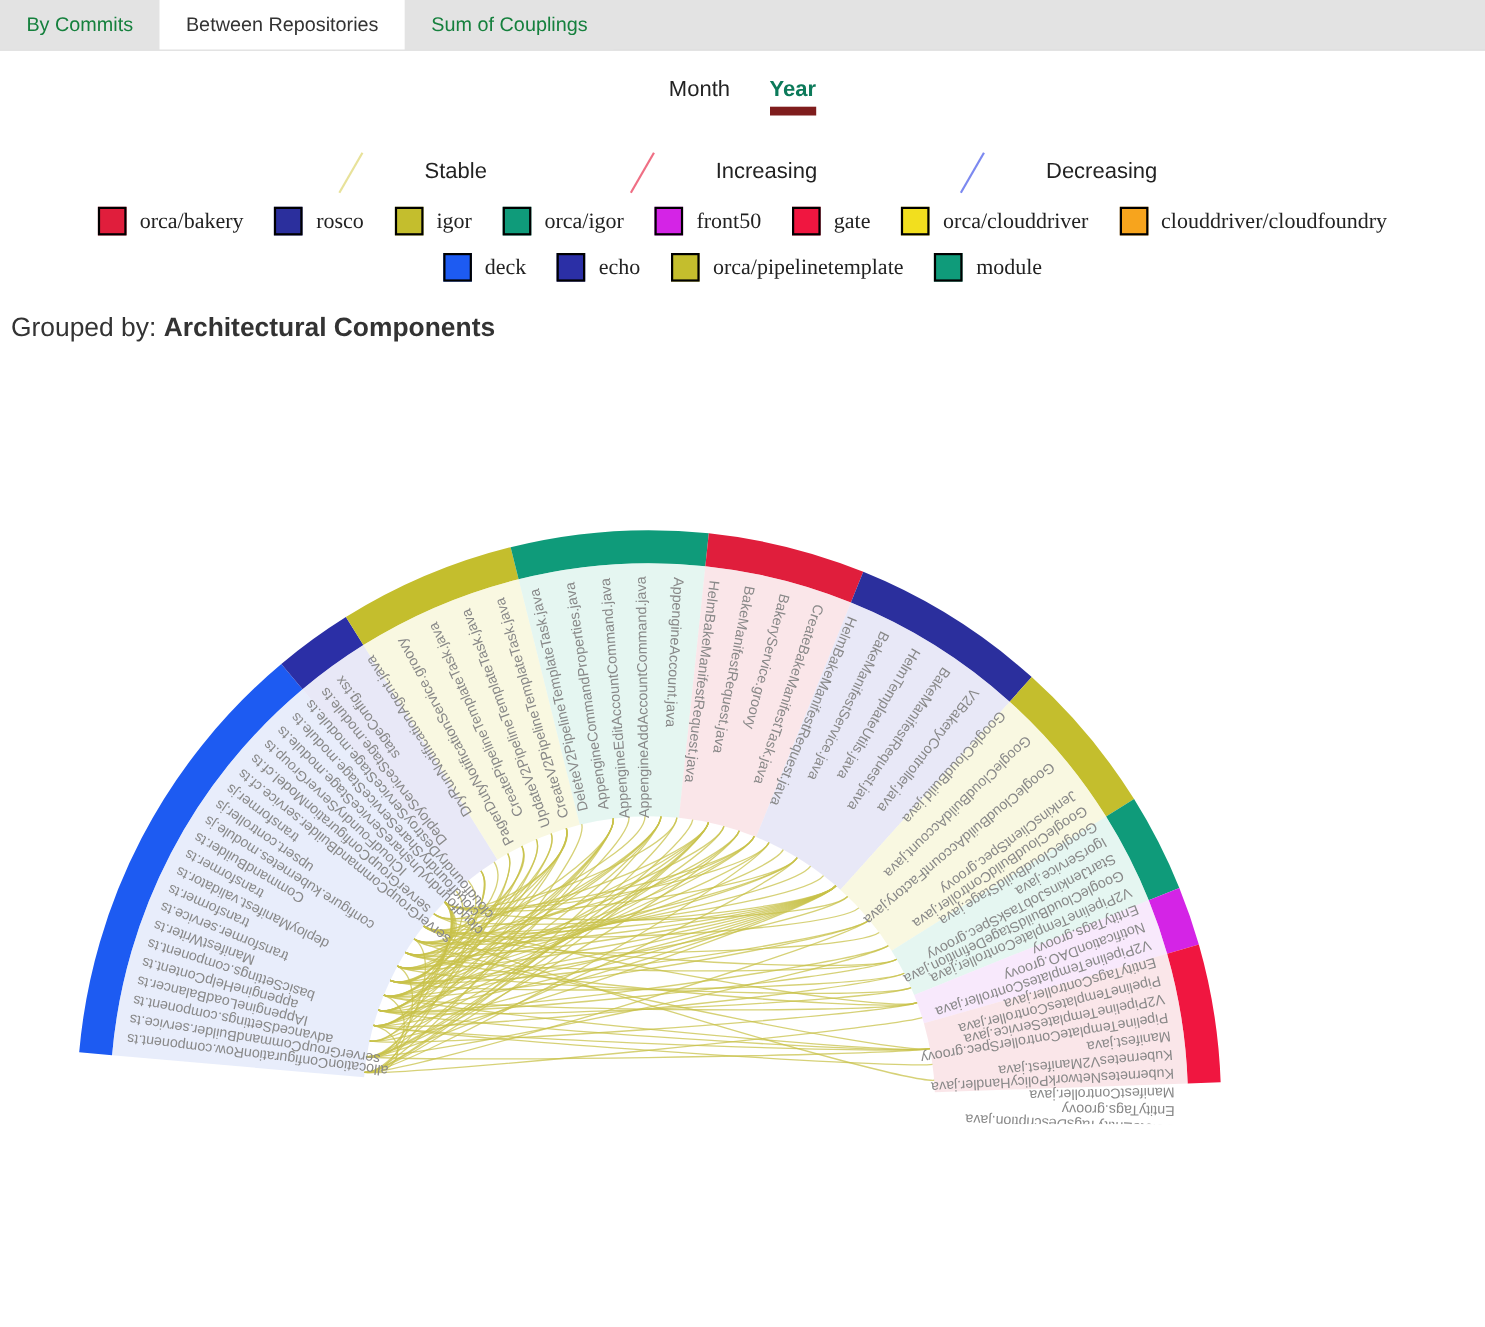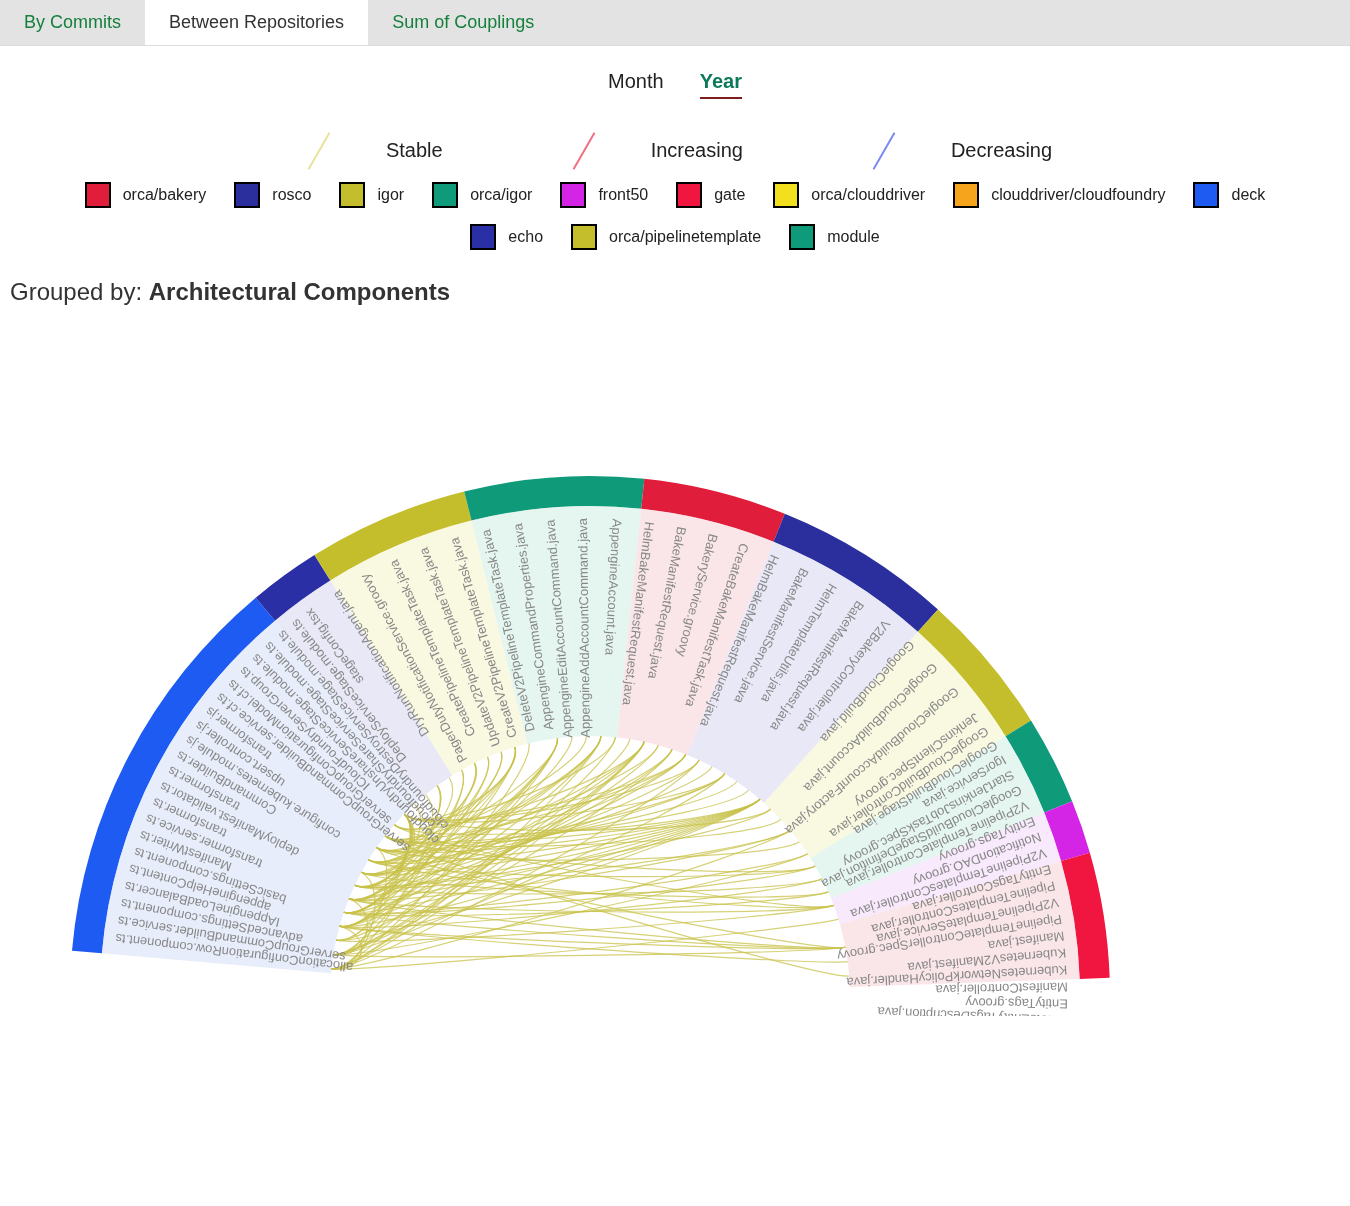--- a/index.html
+++ b/index.html
@@ -34,21 +34,21 @@
     display: flex;
     justify-content: center;
     gap: 36px;
     padding: 24px 0 8px;
     font-size: 20px;
   }
   .subtab { color: #222; cursor: pointer; padding-bottom: 4px;}
   .subtab.active {
     color: #0c7a5a;
     font-weight: 700;
-    border-bottom: 2px solid #7f1d1d;
+    border-bottom: 8px solid #7f1d1d;
   }
   
   .trend-legend {
     display: flex;
     justify-content: center;
     gap: 120px;
     font-size: 20px;
     padding: 32px 0 12px;
     color: #222;
   }
@@ -62,22 +62,23 @@
   .trend-line.increasing { border-color: #ef6f84; }
   .trend-line.decreasing { border-color: #7c89f0; }
   
   .cat-legend {
     display: flex;
     flex-wrap: wrap;
     justify-content: center;
     row-gap: 16px;
     column-gap: 28px;
     padding: 8px 40px 24px;
-    font-size: 16px;
+    font-size: 20px;
     color: #222;
+    font-family: Liberation Serif, serif;
   }
   .cat-item { display: inline-flex; align-items: center; gap: 12px; cursor: pointer; }
   .swatch {
     width: 26px; height: 26px;
     border: 2px solid #000;
   }
   
   .grouped {
     padding: 4px 0 10px 10px;
     font-size: 24px;

